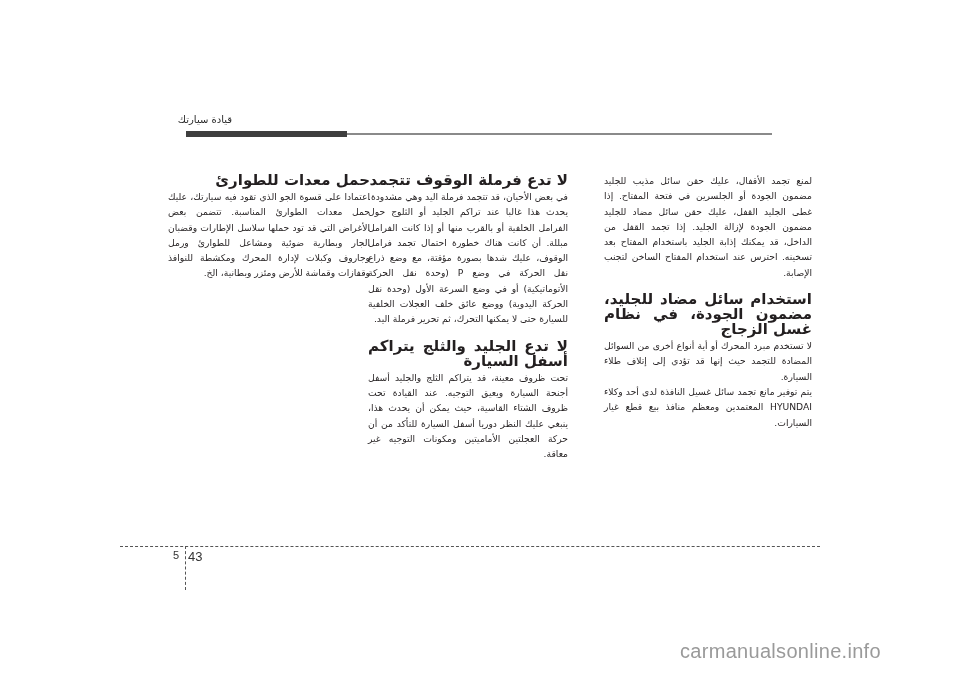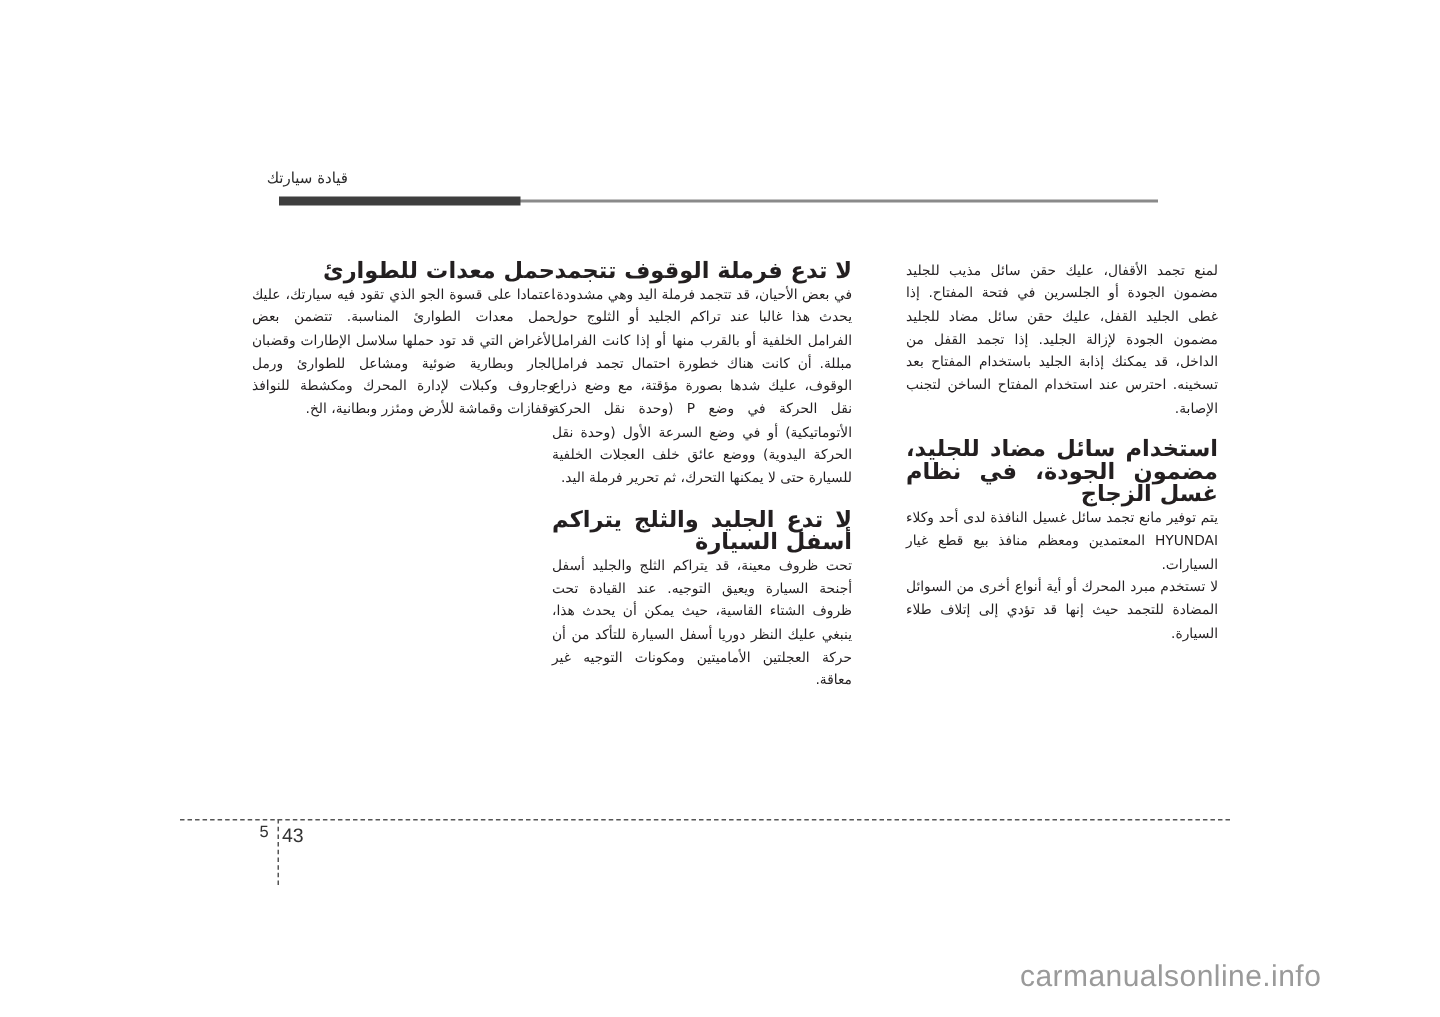--- a/index.html
+++ b/index.html
@@ -53,22 +53,22 @@
 <div class="header-title">قيادة سيارتك</div>
 <div class="header-rule"></div>
 <div class="header-rule-dark"></div>
 
 <div class="column col-right">
   <div class="section">
     <p class="para">لمنع تجمد الأقفال، عليك حقن سائل مذيب للجليد مضمون الجودة أو الجلسرين في فتحة المفتاح. إذا غطى الجليد القفل، عليك حقن سائل مضاد للجليد مضمون الجودة لإزالة الجليد. إذا تجمد القفل من الداخل، قد يمكنك إذابة الجليد باستخدام المفتاح بعد تسخينه. احترس عند استخدام المفتاح الساخن لتجنب الإصابة.</p>
   </div>
   <div class="section">
     <h3 class="section-title">استخدام سائل مضاد للجليد، مضمون الجودة، في نظام غسل الزجاج</h3>
+    <p class="para">لا تستخدم مبرد المحرك أو أية أنواع أخرى من السوائل المضادة للتجمد حيث إنها قد تؤدي إلى إتلاف طلاء السيارة.</p>
     <p class="para">يتم توفير مانع تجمد سائل غسيل النافذة لدى أحد وكلاء HYUNDAI المعتمدين ومعظم منافذ بيع قطع غيار السيارات.</p>
-    <p class="para">لا تستخدم مبرد المحرك أو أية أنواع أخرى من السوائل المضادة للتجمد حيث إنها قد تؤدي إلى إتلاف طلاء السيارة.</p>
   </div>
 </div>
 
 <div class="column col-middle">
   <div class="section">
     <h3 class="section-title">لا تدع فرملة الوقوف تتجمد</h3>
     <p class="para">في بعض الأحيان، قد تتجمد فرملة اليد وهي مشدودة. يحدث هذا غالبا عند تراكم الجليد أو الثلوج حول الفرامل الخلفية أو بالقرب منها أو إذا كانت الفرامل مبللة. أن كانت هناك خطورة احتمال تجمد فرامل الوقوف، عليك شدها بصورة مؤقتة، مع وضع ذراع نقل الحركة في وضع P (وحدة نقل الحركة الأتوماتيكية) أو في وضع السرعة الأول (وحدة نقل الحركة اليدوية) ووضع عائق خلف العجلات الخلفية للسيارة حتى لا يمكنها التحرك، ثم تحرير فرملة اليد.</p>
   </div>
   <div class="section">
     <h3 class="section-title">لا تدع الجليد والثلج يتراكم أسفل السيارة</h3>

